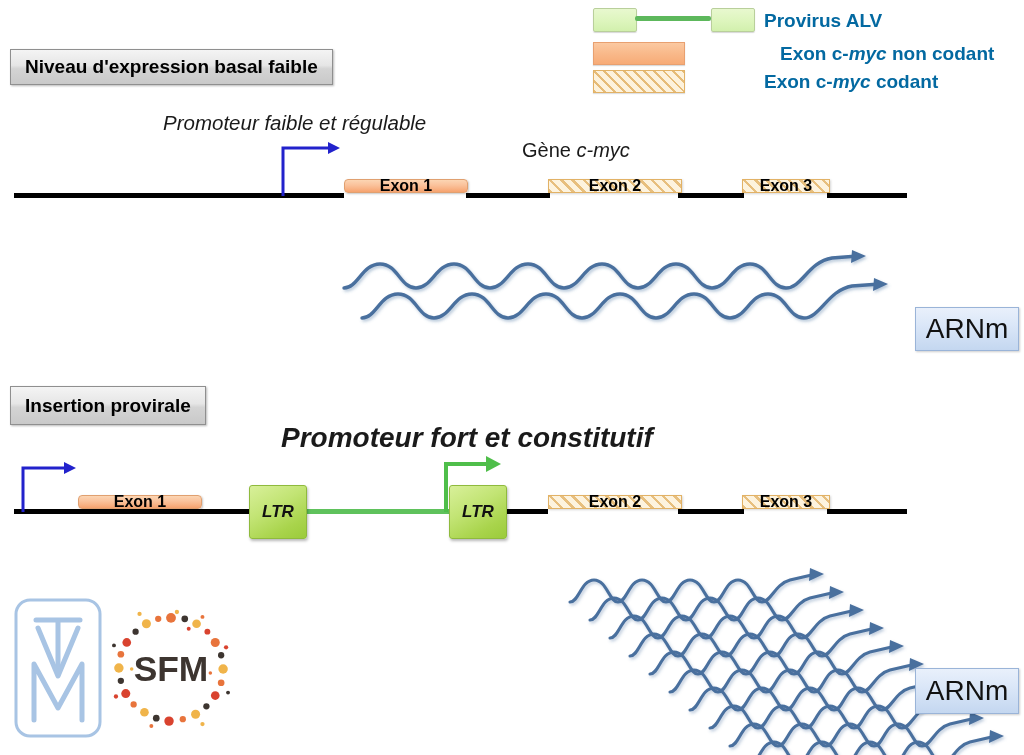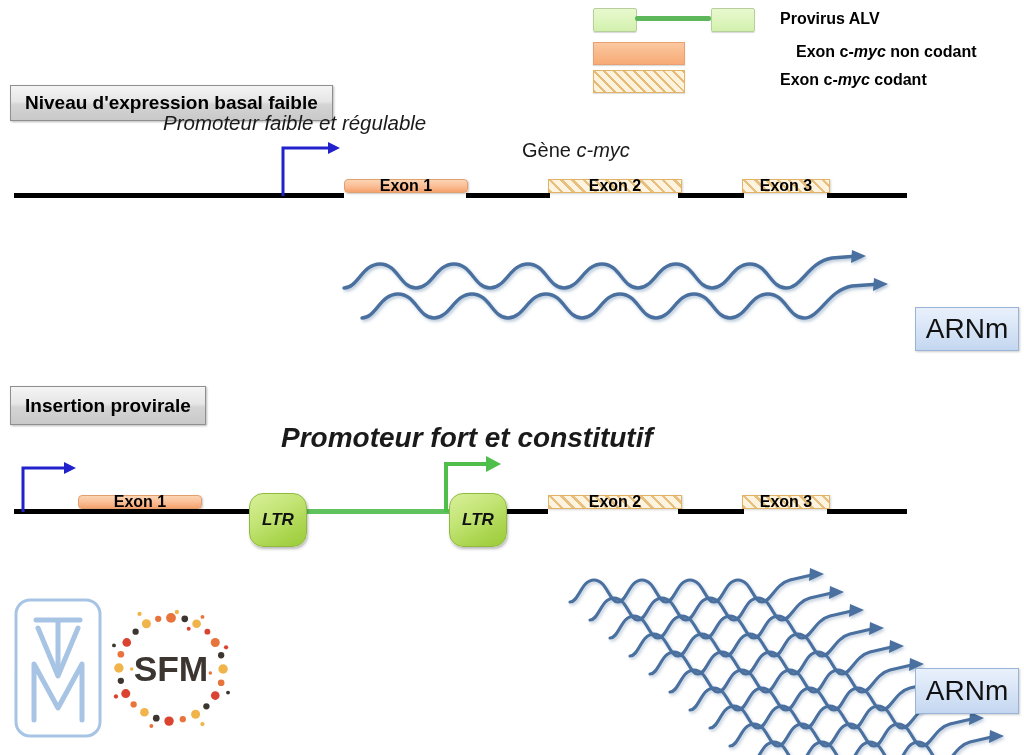--- a/index.html
+++ b/index.html
@@ -14,22 +14,22 @@
     overflow: hidden;
     font-family: "Liberation Sans", sans-serif;
     -webkit-font-smoothing: antialiased;
   }
   .abs { position: absolute; }
 
   
   #legend { left: 585px; top: 4px; width: 440px; height: 88px; }
   .legend-row { position: absolute; height: 26px; }
   .legend-label {
-    position: absolute; left: 195px;
-    font-size: 16px; font-weight: bold; color: #000000;
+    position: absolute; left: 179px;
+    font-size: 19px; font-weight: bold; color: #0369a1;
     white-space: nowrap; line-height: 1;
   }
   .legend-label i { font-style: italic; }
 
   .prov-box {
     position: absolute; width: 42px; height: 22px;
     background: linear-gradient(180deg,#e8f8cf 0%,#ddf5bd 55%,#d2f0ad 100%);
     border: 1px solid #b9cf9b;
     border-radius: 2px;
     box-shadow: 0 1px 1px rgba(0,0,0,0.16);
@@ -106,25 +106,24 @@
     border: 1px solid #e2b266;
     box-shadow: 1px 1px 2px rgba(0,0,0,0.16);
   }
   .exon.coding > span {
     background: transparent;
   }
   .ltr {
     position: absolute; width: 56px; height: 52px;
     background: linear-gradient(150deg,#d8f09a 0%,#c2e474 40%,#a9d44c 75%,#9bcb3b 100%);
     border: 1px solid #8fba3d;
-    border-radius: 14px;
+    border-radius: 3px;
     display: flex; align-items: center; justify-content: center;
     font-size: 17px; font-weight: bold; font-style: italic; color: #111;
     box-shadow: 1px 2px 3px rgba(0,0,0,0.28);
-    margin-top: 8px;
   }
 
   
   .arnm {
     position: absolute;
     background: linear-gradient(180deg,#e9f0fb 0%,#dbe7f8 40%,#c4d7f0 100%);
     border: 1px solid #9ab4d8;
     color: #111; font-size: 28px;
     display: flex; align-items: center; justify-content: center;
     box-shadow: 1px 1px 2px rgba(0,0,0,0.2);
@@ -161,21 +160,21 @@
 
   <div class="legend-row" style="left:0; top:66px;">
     <span class="ex-c" style="left:8px; top:0;"></span>
     <span class="legend-label" style="top:2px;">
       <span>Exon c-</span><i>myc</i><span> codant</span>
     </span>
   </div>
 
 </div>
 
-<div class="chip" style="left:10px; top:49px; height:36px;margin-top:36px;">Niveau d'expression basal faible</div>
+<div class="chip" style="left:10px; top:49px; height:36px;">Niveau d'expression basal faible</div>
 
 <div class="promo-text" style="left:163px; top:113px;">Promoteur faible et régulable</div>
 
 <div class="gene-text" style="left:522px; top:140px;">
   <span>Gène </span><i>c-myc</i>
 </div>
 
 <div class="track" style="left:14px; top:193px; width:330px;"></div>
 <div class="track" style="left:466px; top:193px; width:84px;"></div>
 <div class="track" style="left:678px; top:193px; width:66px;"></div>

